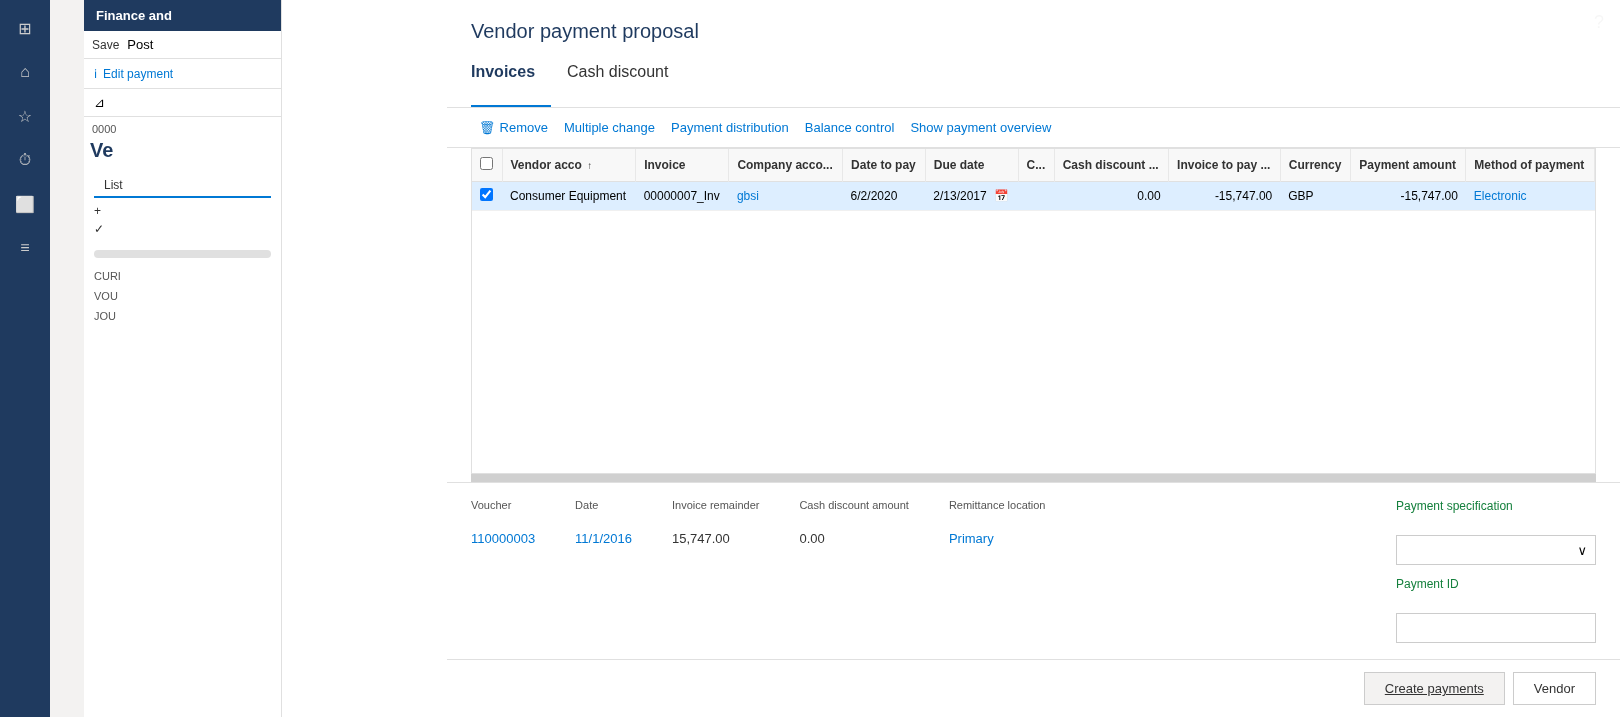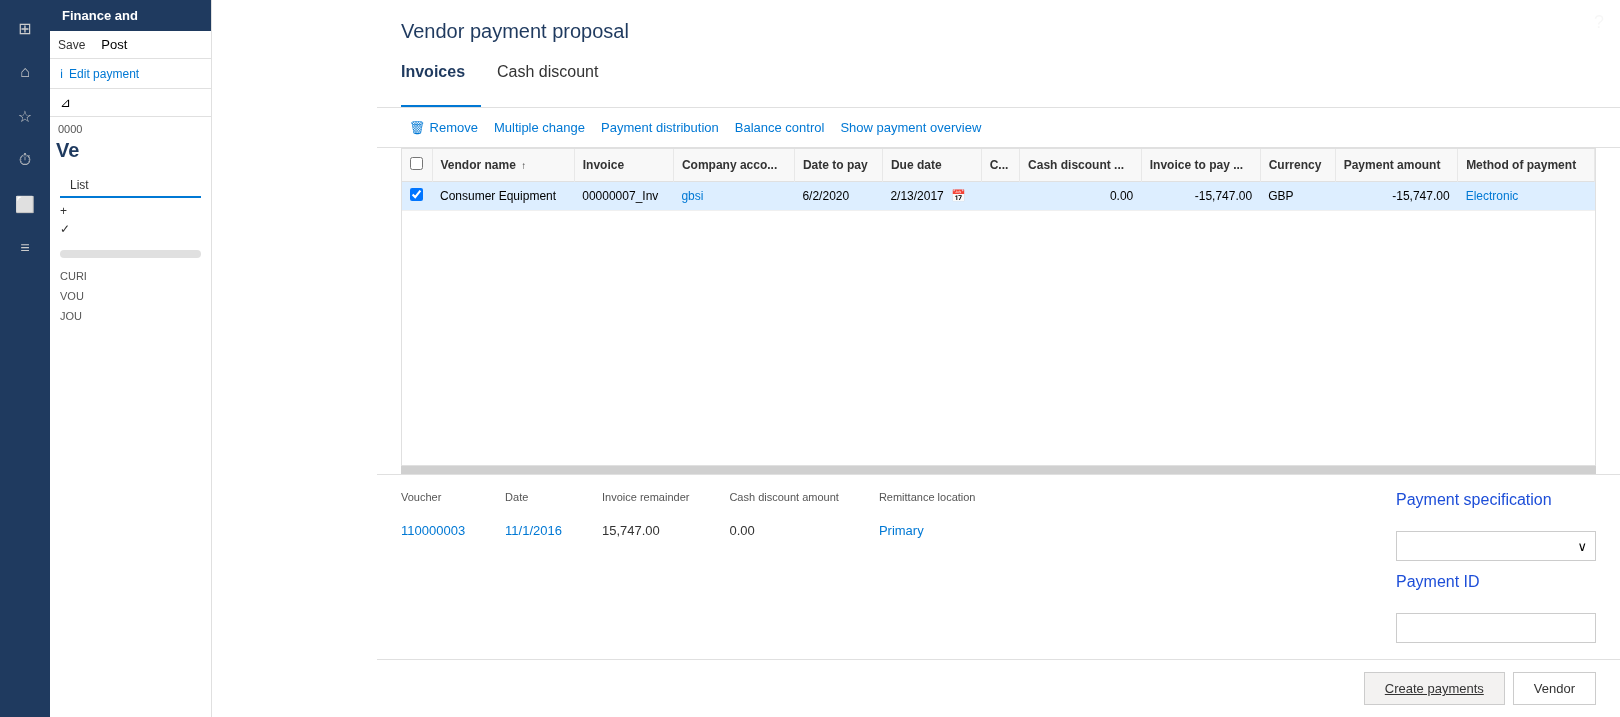--- a/index.html
+++ b/index.html
@@ -23,43 +23,44 @@
       align-items: center;
       justify-content: center;
       color: #ccc;
       font-size: 16px;
       cursor: pointer;
       border-radius: 2px;
     }
 
     
     .left-panel {
-      width: 162px;
+      width: 198px;
       background: #fff;
       border-right: 1px solid #e0e0e0;
       display: flex;
       flex-direction: column;
       flex-shrink: 0;
       overflow: hidden;
+      margin-left: 34px;
     }
     .left-panel-header {
       background: #1f3a5f;
       color: #fff;
       padding: 8px 12px;
       font-size: 13px;
       font-weight: 600;
       white-space: nowrap;
       overflow: hidden;
     }
     .left-panel-toolbar {
       display: flex;
       align-items: center;
       padding: 6px 8px;
       border-bottom: 1px solid #e0e0e0;
-      gap: 16px;
+      gap: 8px;
     }
     .left-panel-toolbar button {
       background: none;
       border: none;
       cursor: pointer;
       font-size: 12px;
       color: #333;
       display: flex;
       align-items: center;
       gap: 4px;
@@ -263,22 +264,22 @@
     .field-value.black { color: #333; }
     .field-value.link { color: #0078d4; cursor: pointer; }
 
     .right-fields {
       margin-left: auto;
       display: flex;
       flex-direction: column;
       gap: 12px;
     }
     .payment-spec-label, .payment-id-label {
-      font-size: 16px;
-      color: #1d4ed8;
+      font-size: 12px;
+      color: #15803d;
       margin-bottom: 2px;
     }
     .dropdown-input {
       width: 200px;
       height: 30px;
       border: 1px solid #ccc;
       display: flex;
       align-items: center;
       justify-content: space-between;
       padding: 0 8px;
@@ -411,21 +412,21 @@
     </div>
 
     <div class="grid-container">
       <table>
         <thead>
           <tr>
             <th class="checkbox-col">
               <input type="checkbox" style="">
             </th>
             <th>
-              <span>Vendor name</span>
+              <span>Vendor acco</span>
               <span class="sort-arrow">↑</span>
             </th>
             <th>Invoice</th>
             <th>Company acco...</th>
             <th>Date to pay</th>
             <th>Due date</th>
             <th>C...</th>
             <th>Cash discount ...</th>
             <th>Invoice to pay ...</th>
             <th>Currency</th>

